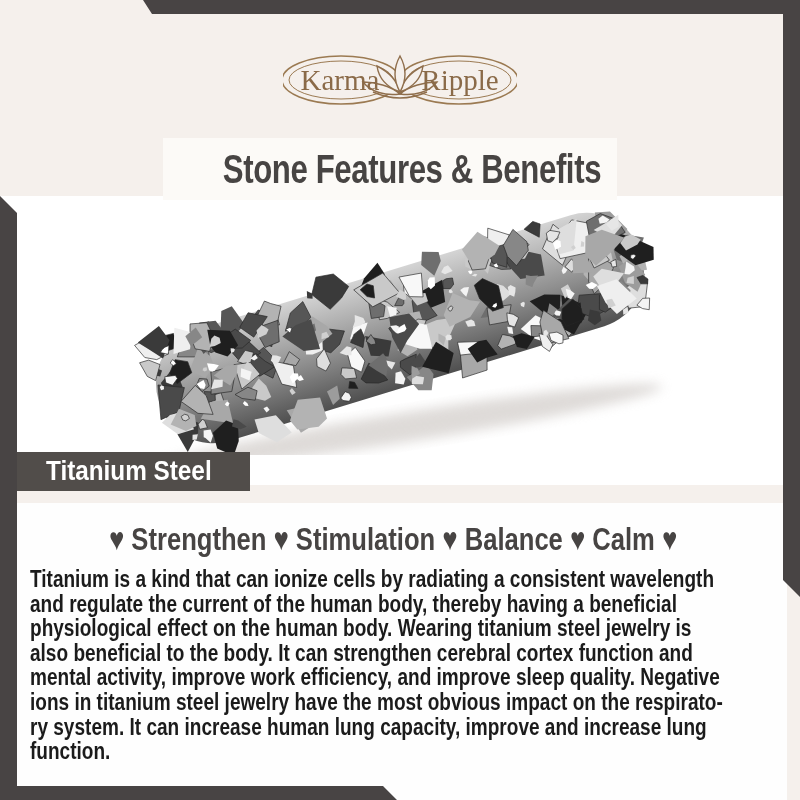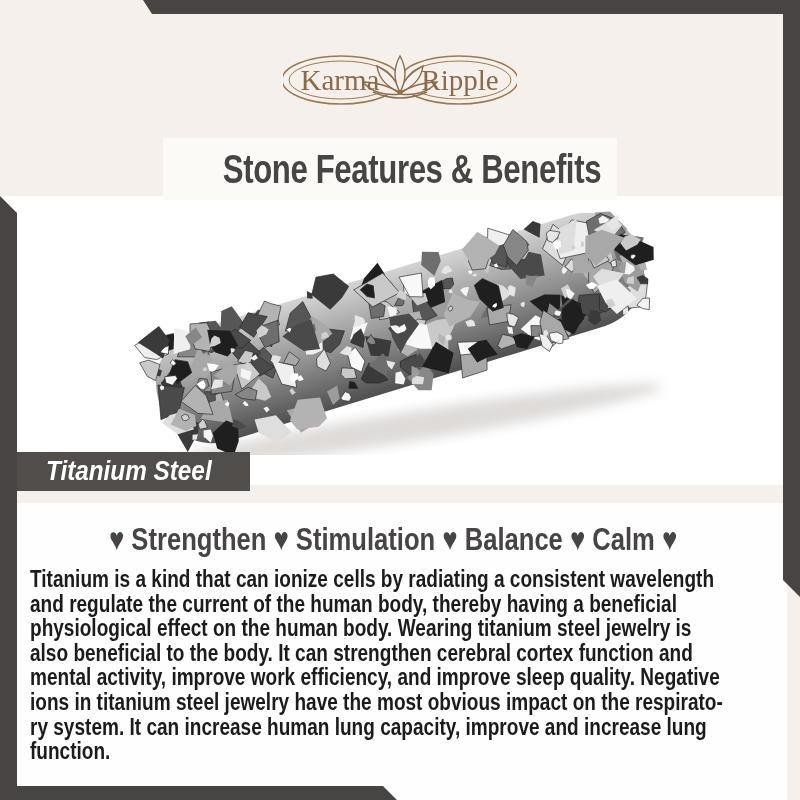--- a/index.html
+++ b/index.html
@@ -22,21 +22,21 @@
   .title-text{
     font-weight:bold; font-size:41px; color:#474443; white-space:nowrap;
     transform:scaleX(0.76); letter-spacing:-0.5px;
   }
   
   .photo-section{position:absolute; left:0; top:196px; width:800px; height:289px; background:#ffffff; z-index:2;}
   .crystal-svg{position:absolute; left:118px; top:4px; width:565px; height:255px;}
   .stone-badge{
     position:absolute; left:0; top:256px; width:250px; height:39px;
     background:#514d4a; z-index:6;
-    display:flex; align-items:center;font-style:italic;
+    display:flex; align-items:center;
   }
   .stone-badge-label{
     color:#ffffff; font-weight:bold; font-size:27px; white-space:nowrap;
     margin-left:46px; transform:scaleX(0.9); transform-origin:left center; letter-spacing:0;
   }
   
   .text-section{position:absolute; left:0; top:503px; width:787px; height:317px; background:#fefefe; z-index:2;}
   .benefits-row{position:absolute; left:0; top:18px; width:787px; display:flex; justify-content:center;}
   .benefits-heading{
     font-weight:bold; font-size:32px; color:#474443; white-space:nowrap;

